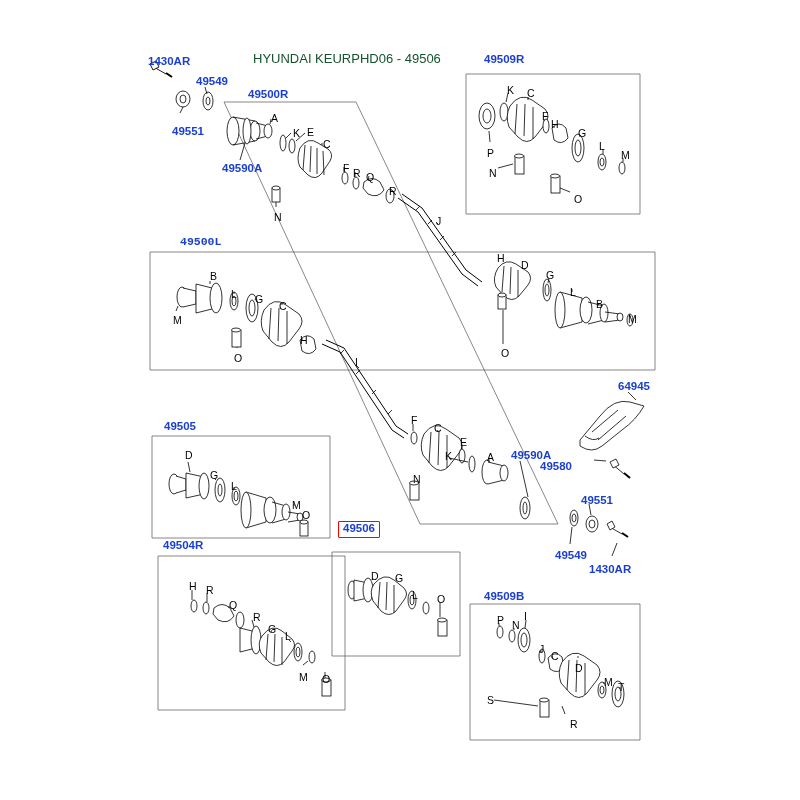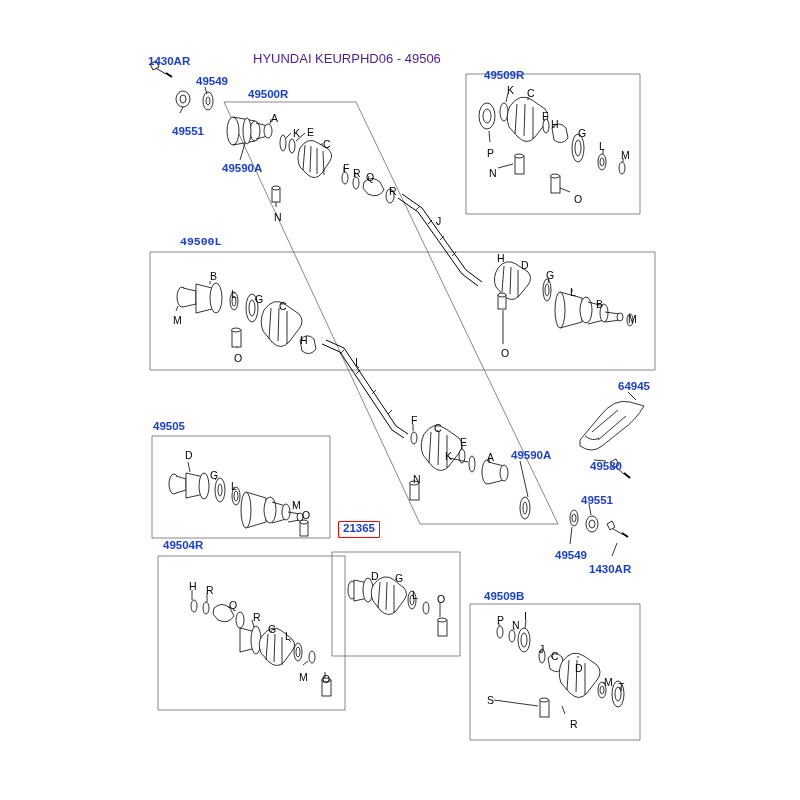--- a/index.html
+++ b/index.html
@@ -23,21 +23,21 @@
     height: 800px;
   }
   .lbl {
     position: absolute;
     font-family: "Liberation Sans", sans-serif;
     white-space: nowrap;
     line-height: 1;
   }
   .title {
     font-size: 13px;
-    color: #4c1d95;
+    color: #14532d;
     font-weight: normal;
   }
   .grp {
     font-size: 11.5px;
     color: #1a3fd0;
     font-weight: bold;
   }
   .ltr {
     font-size: 10.5px;
     color: #000000;
@@ -402,33 +402,33 @@
     </g>
   </svg>
 
   <div class="lbl title" style="left:253px; top:52px;">HYUNDAI KEURPHD06 - 49506</div>
 
   <div class="lbl grp" style="left:148px; top:56px;">1430AR</div>
   <div class="lbl grp" style="left:196px; top:76px;">49549</div>
   <div class="lbl grp" style="left:172px; top:126px;">49551</div>
   <div class="lbl grp" style="left:248px; top:89px;">49500R</div>
   <div class="lbl grp" style="left:222px; top:163px;">49590A</div>
-  <div class="lbl grp" style="left:484px; top:70px;">49509R</div>
+  <div class="lbl grp" style="left:484px; top:54px;">49509R</div>
   <div class="lbl grp" style="left:180px; top:236px;font-family:Liberation Mono, monospace;">49500L</div>
   <div class="lbl grp" style="left:618px; top:381px;">64945</div>
-  <div class="lbl grp" style="left:590px; top:461px;">49580</div>
-  <div class="lbl grp" style="left:153px; top:421px;">49505</div>
+  <div class="lbl grp" style="left:540px; top:461px;">49580</div>
+  <div class="lbl grp" style="left:164px; top:421px;">49505</div>
   <div class="lbl grp" style="left:511px; top:450px;">49590A</div>
   <div class="lbl grp" style="left:581px; top:495px;">49551</div>
   <div class="lbl grp" style="left:555px; top:550px;">49549</div>
   <div class="lbl grp" style="left:589px; top:564px;">1430AR</div>
   <div class="lbl grp" style="left:163px; top:540px;">49504R</div>
   <div class="lbl grp" style="left:484px; top:591px;">49509B</div>
 
-  <div class="lbl hl" style="left:338px; top:521px;">21365</div>
+  <div class="lbl hl" style="left:338px; top:521px;">49506</div>
 
   <div class="lbl ltr" style="left:271px; top:113px;">A</div>
   <div class="lbl ltr" style="left:293px; top:128px;">K</div>
   <div class="lbl ltr" style="left:307px; top:127px;">E</div>
   <div class="lbl ltr" style="left:323px; top:139px;">C</div>
   <div class="lbl ltr" style="left:343px; top:163px;">F</div>
   <div class="lbl ltr" style="left:353px; top:168px;">R</div>
   <div class="lbl ltr" style="left:366px; top:172px;">Q</div>
   <div class="lbl ltr" style="left:389px; top:186px;">R</div>
   <div class="lbl ltr" style="left:274px; top:212px;">N</div>

